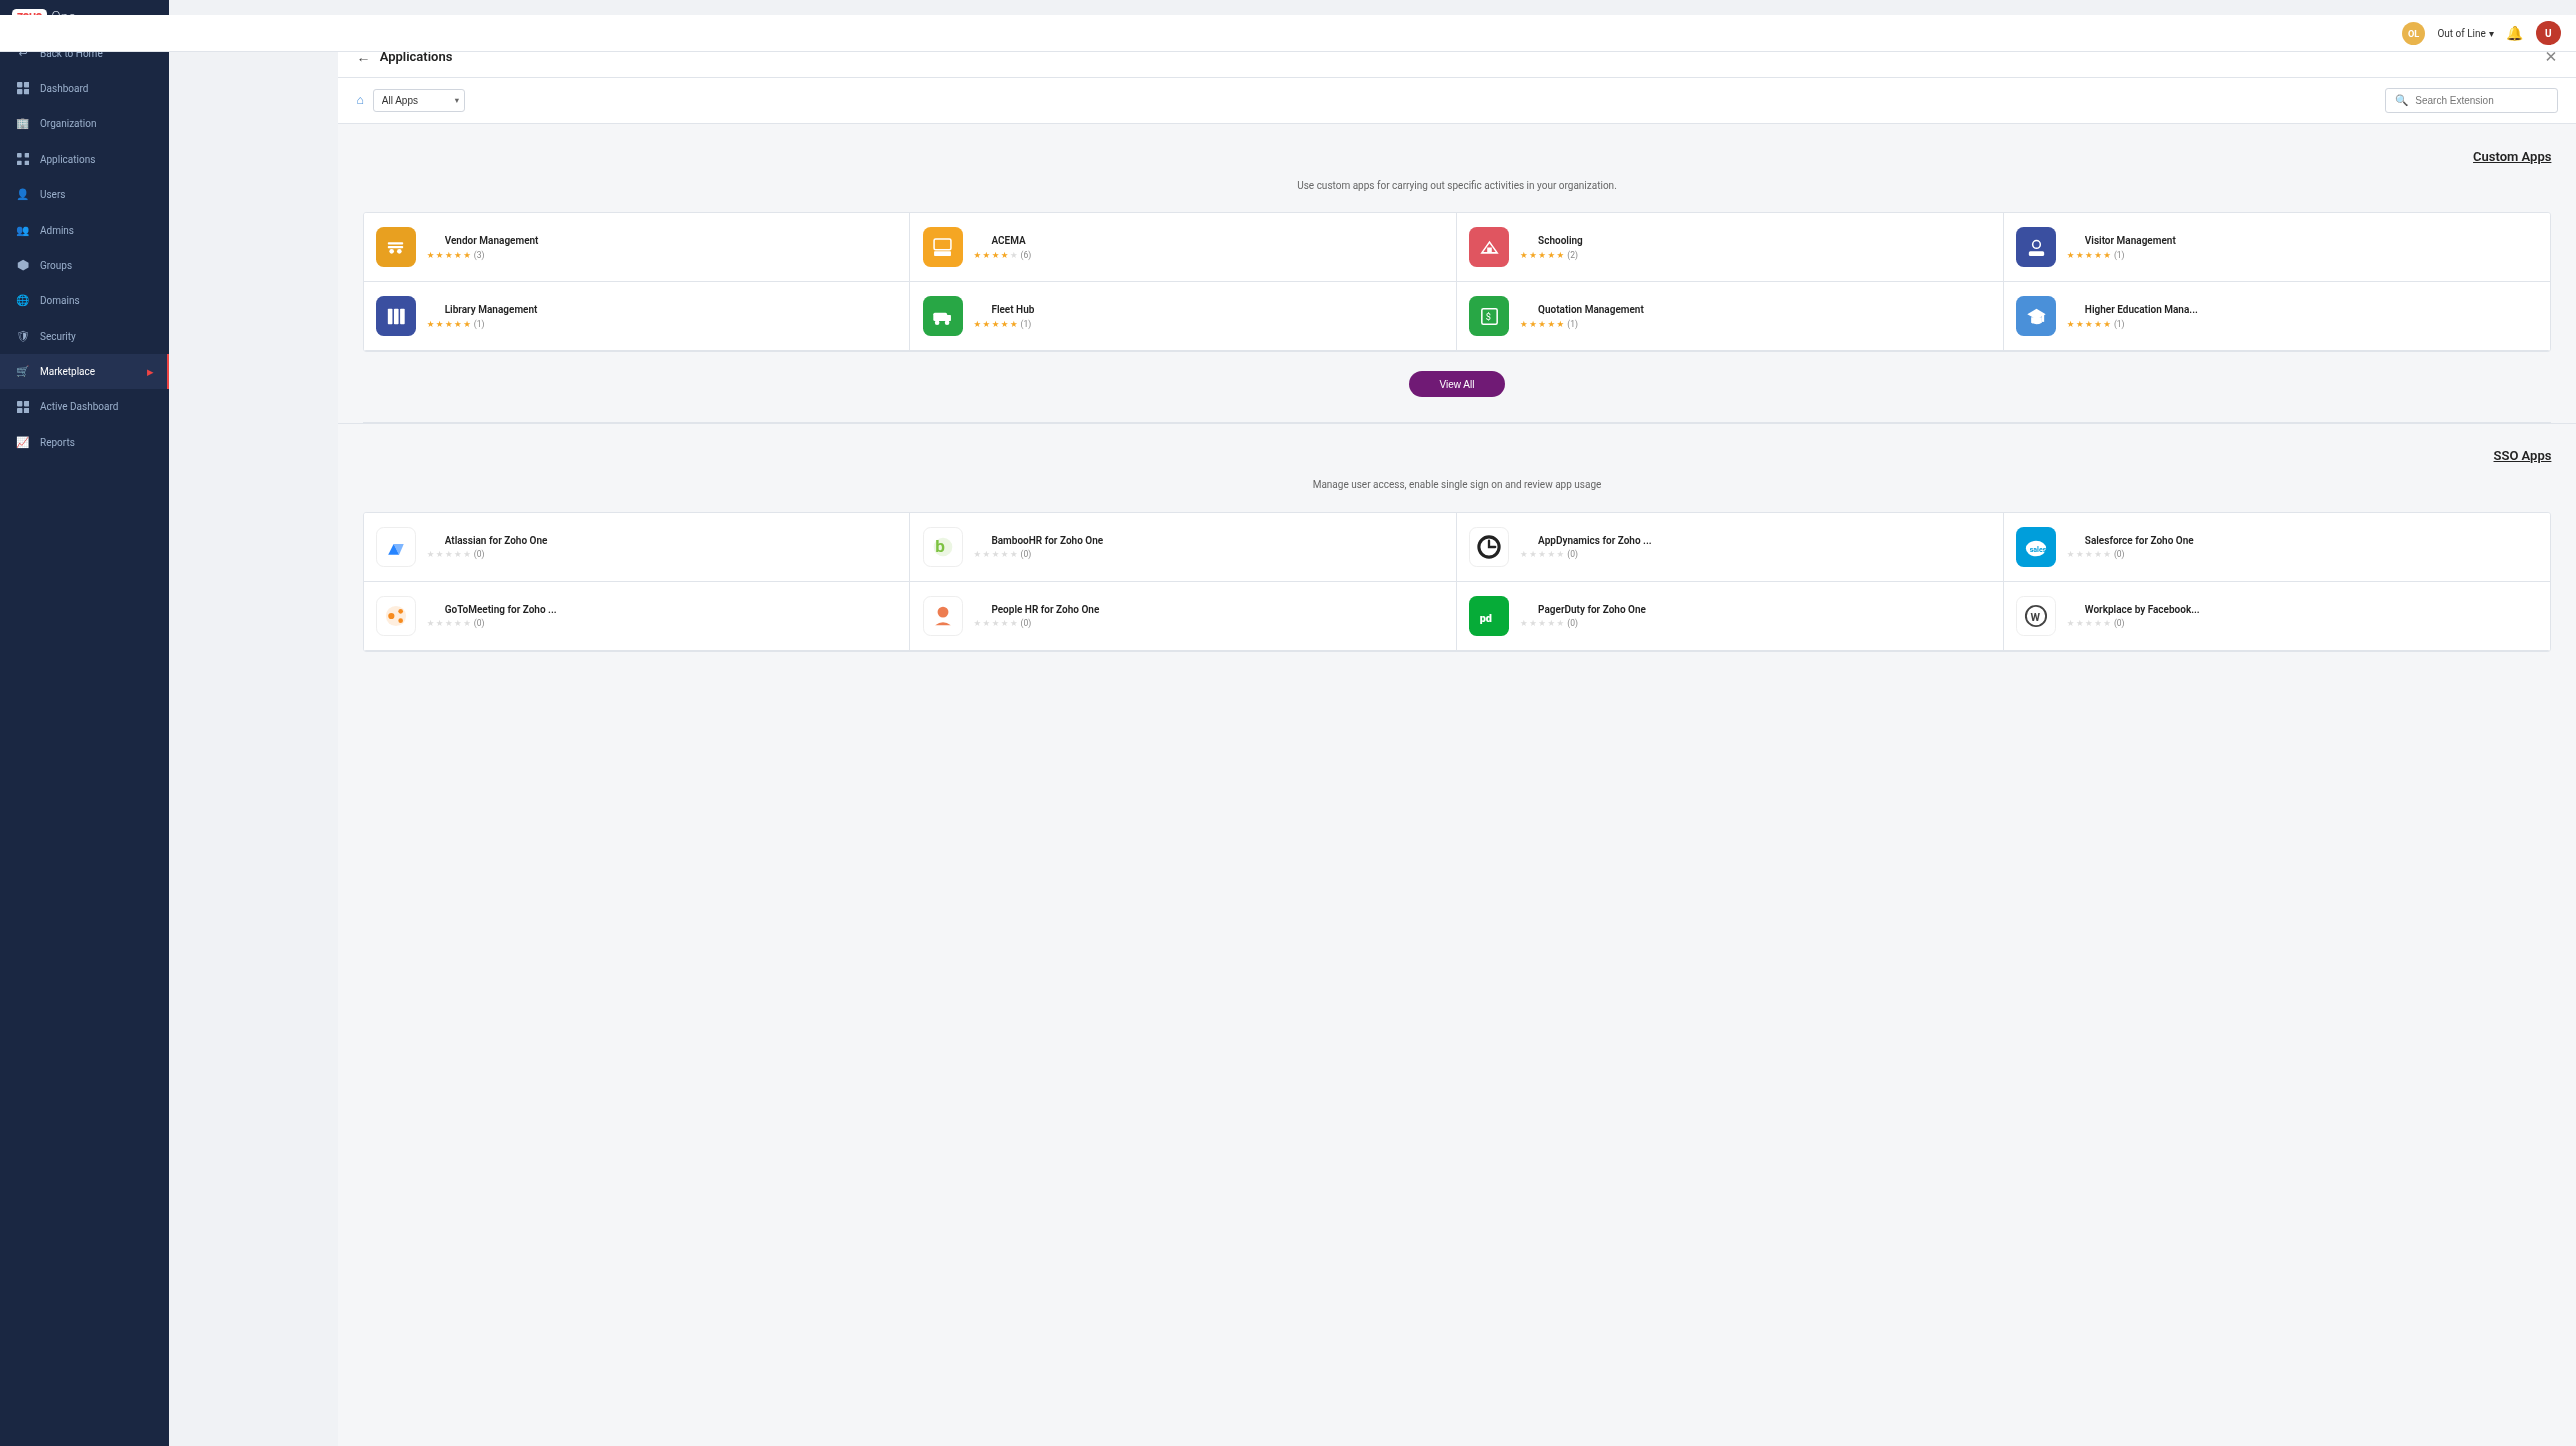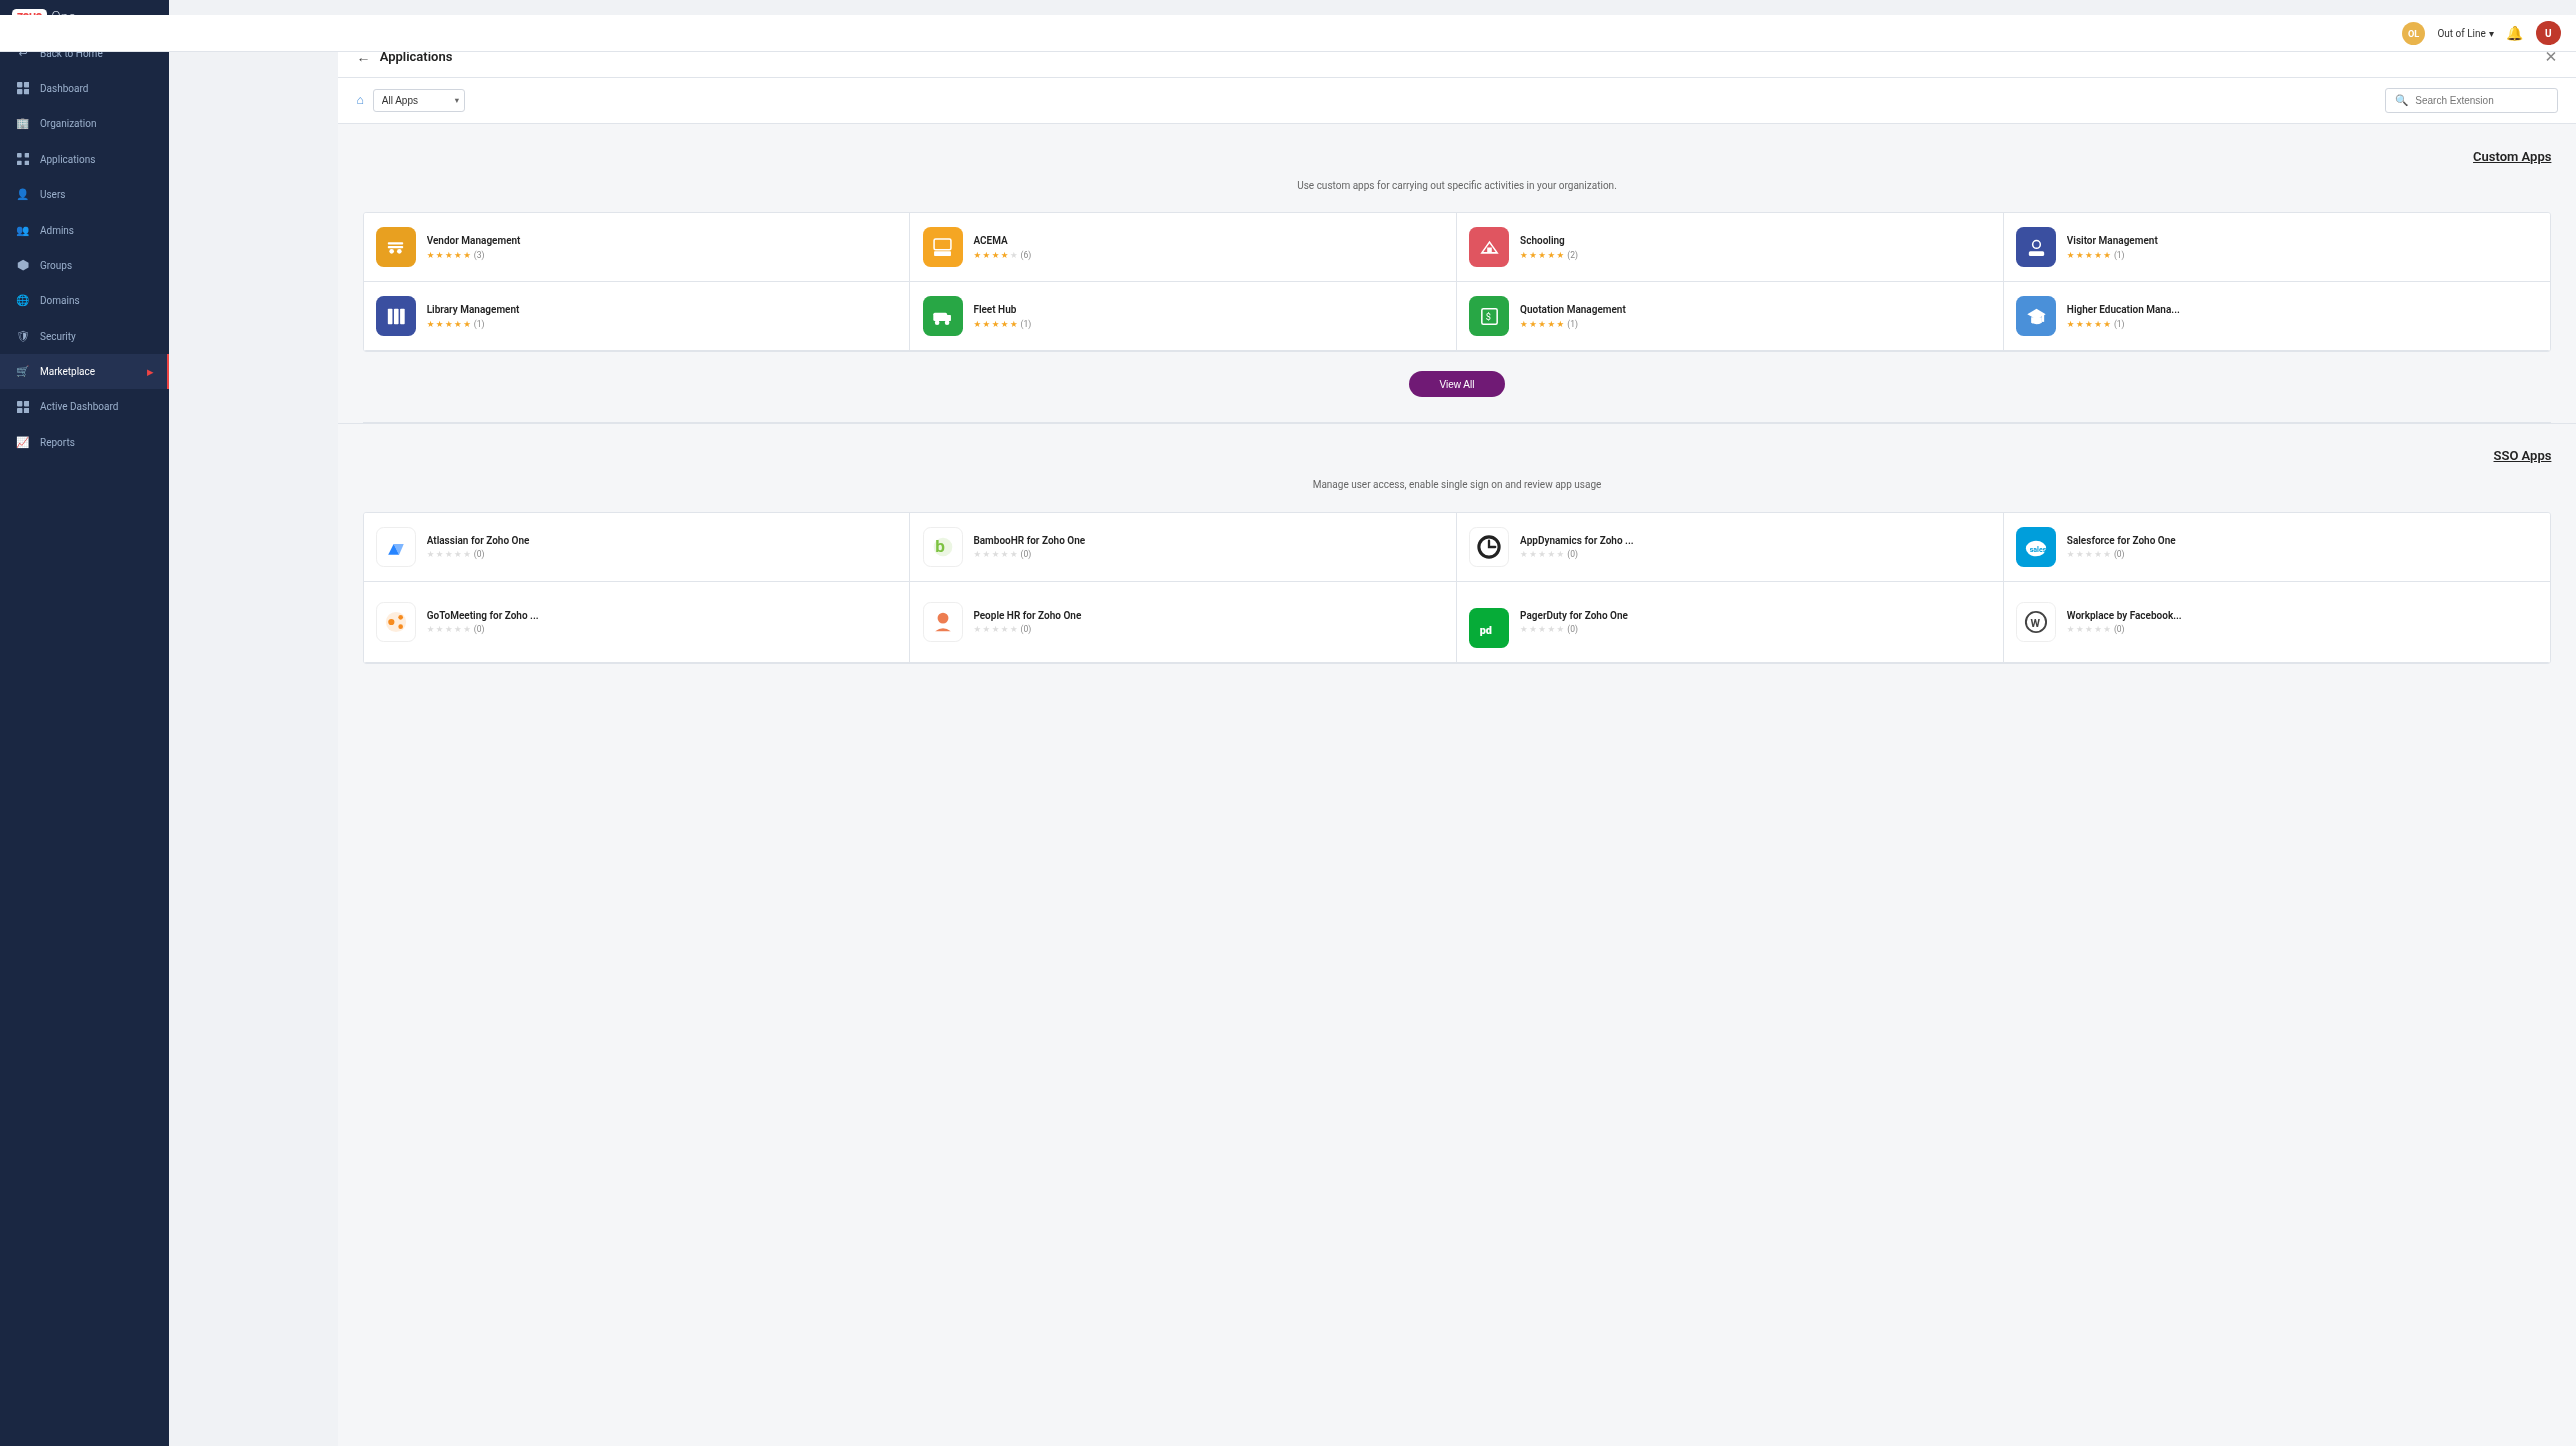--- a/index.html
+++ b/index.html
@@ -284,20 +284,21 @@
     }
     .app-info { flex: 1; min-width: 0; }
     .app-name {
       font-size: 10px;
       font-weight: 600;
       color: #222;
       margin-bottom: 3.1px;
       white-space: nowrap;
       overflow: hidden;
       text-overflow: ellipsis;
+      margin-left: 18px;
     }
     .app-stars {
       display: flex;
       align-items: center;
       gap: 1.5px;
       font-size: 8.5px;
     }
     .star { color: #f5a623; }
     .star-empty { color: #ddd; }
     .rating-count { color: #888; font-size: 8.5px; margin-left: 1.5px; }
@@ -756,21 +757,21 @@
               <span class="star-empty">★</span>
               <span class="star-empty">★</span>
               <span class="star-empty">★</span>
               <span class="star-empty">★</span>
               <span class="rating-count">(0)</span>
             </div>
           </div>
         </div>
 
         <div class="app-card">
-          <div class="app-icon" style="background:#06AC38; border-radius:7.7px;margin-top:12px;">
+          <div class="app-icon" style="background:#06AC38; border-radius:7.7px;">
             <svg width="28" height="28" viewBox="0 0 36 36" style="font-size:22px">
                 <text x="6" y="26" fill="white" font-size="14" font-weight="900">pd</text>
               </svg>
           </div>
           <div class="app-info">
             <div class="app-name">PagerDuty for Zoho One</div>
             <div class="app-stars">
               <span class="star-empty">★</span>
               <span class="star-empty">★</span>
               <span class="star-empty">★</span>

